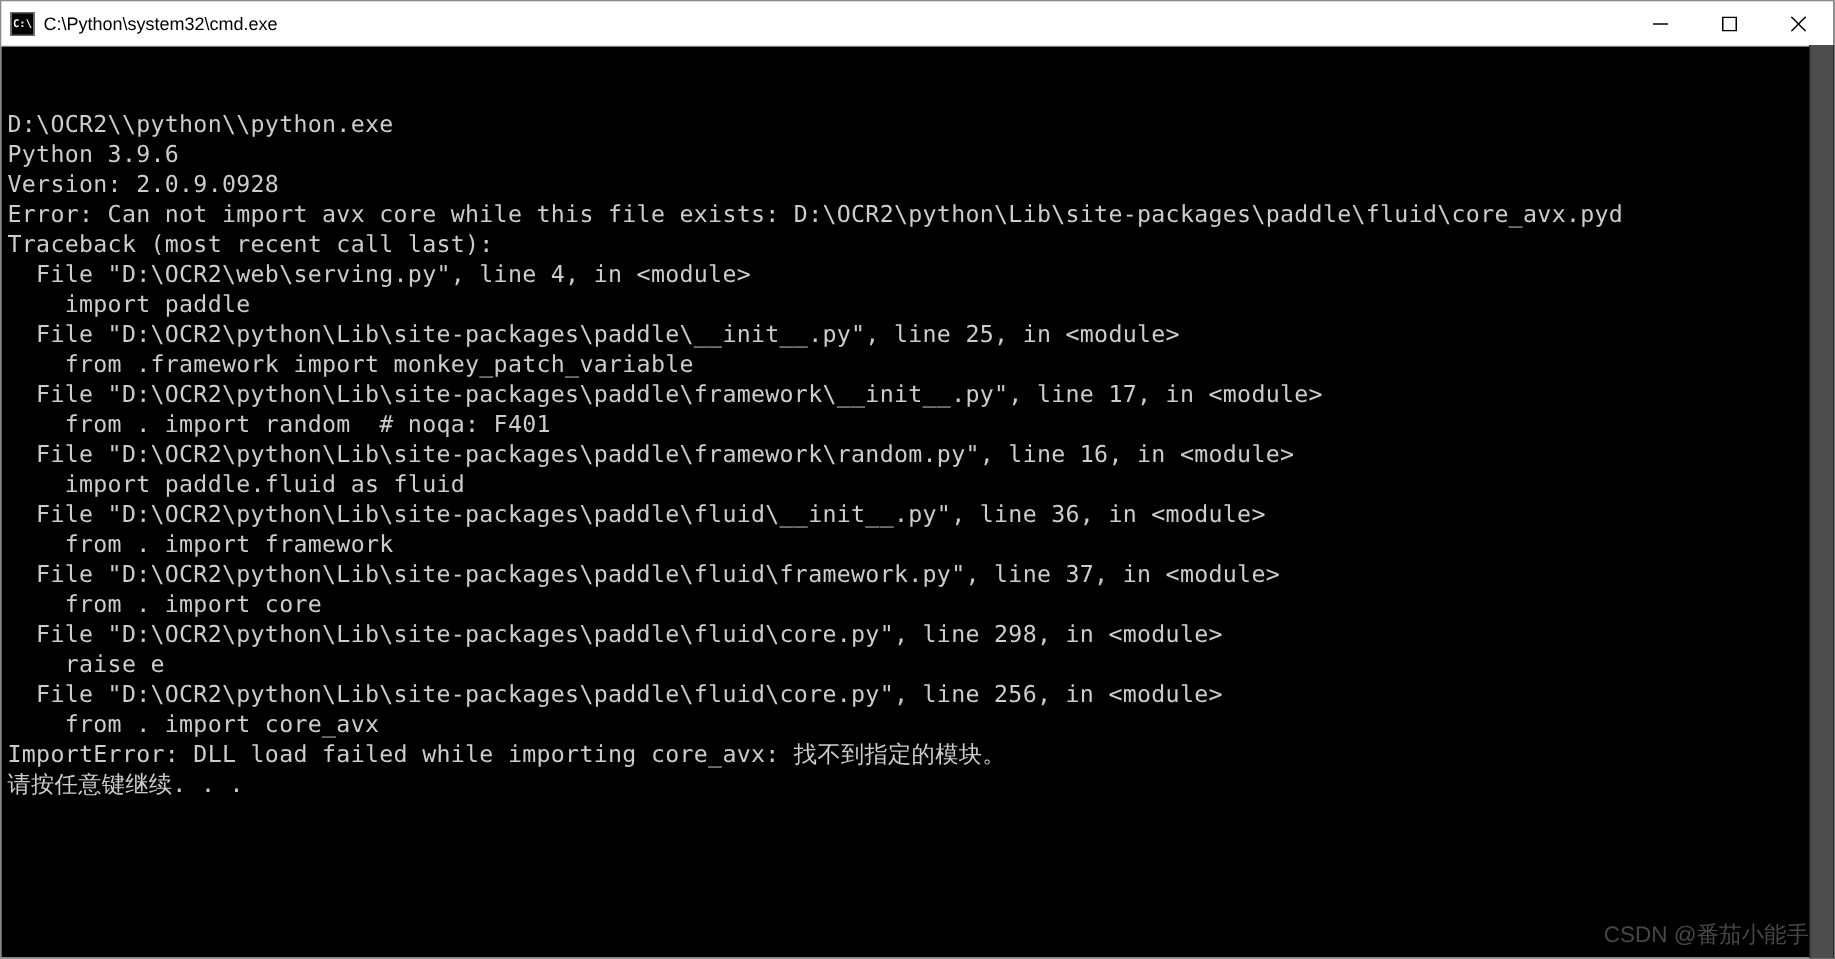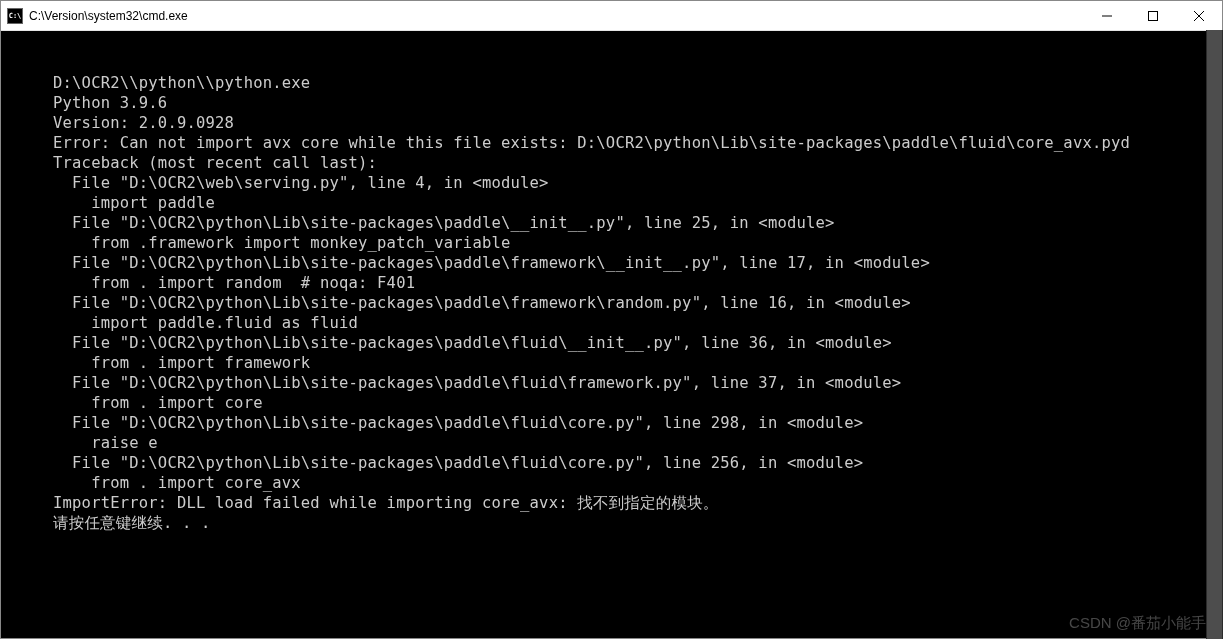--- a/index.html
+++ b/index.html
@@ -77,21 +77,20 @@
       font-size: 15.5px;
       line-height: 20px;
       padding: 2px 4px;
       overflow: hidden;
       position: relative;
       white-space: pre;
       letter-spacing: 0.2px;
     }
     .terminal-content {
       white-space: pre;
-      margin-left: 48px;
     }
     .scrollbar-track {
       position: absolute;
       right: 0;
       top: 30px;
       bottom: 0;
       width: 17px;
       background: #2b2b2b;
     }
     .scrollbar-thumb {
@@ -111,21 +110,21 @@
       font-family: "Microsoft YaHei", sans-serif;
       pointer-events: none;
     }
   </style>
 </head>
 <body>
 
 <div class="window">
   <div class="titlebar">
     <span class="titlebar-icon">C:\</span>
-    <span class="titlebar-title">C:\Version\system32\cmd.exe</span>
+    <span class="titlebar-title">C:\Python\system32\cmd.exe</span>
     <div class="titlebar-controls">
       <div class="titlebar-btn">
         <svg viewBox="0 0 10 10">
             <line x1="0" y1="5" x2="10" y2="5" stroke="#000" stroke-width="1"></line>
           </svg>
       </div>
       <div class="titlebar-btn">
         <svg viewBox="0 0 10 10">
             <rect x="0.5" y="0.5" width="9" height="9" fill="none" stroke="#000" stroke-width="1"></rect>
           </svg>

